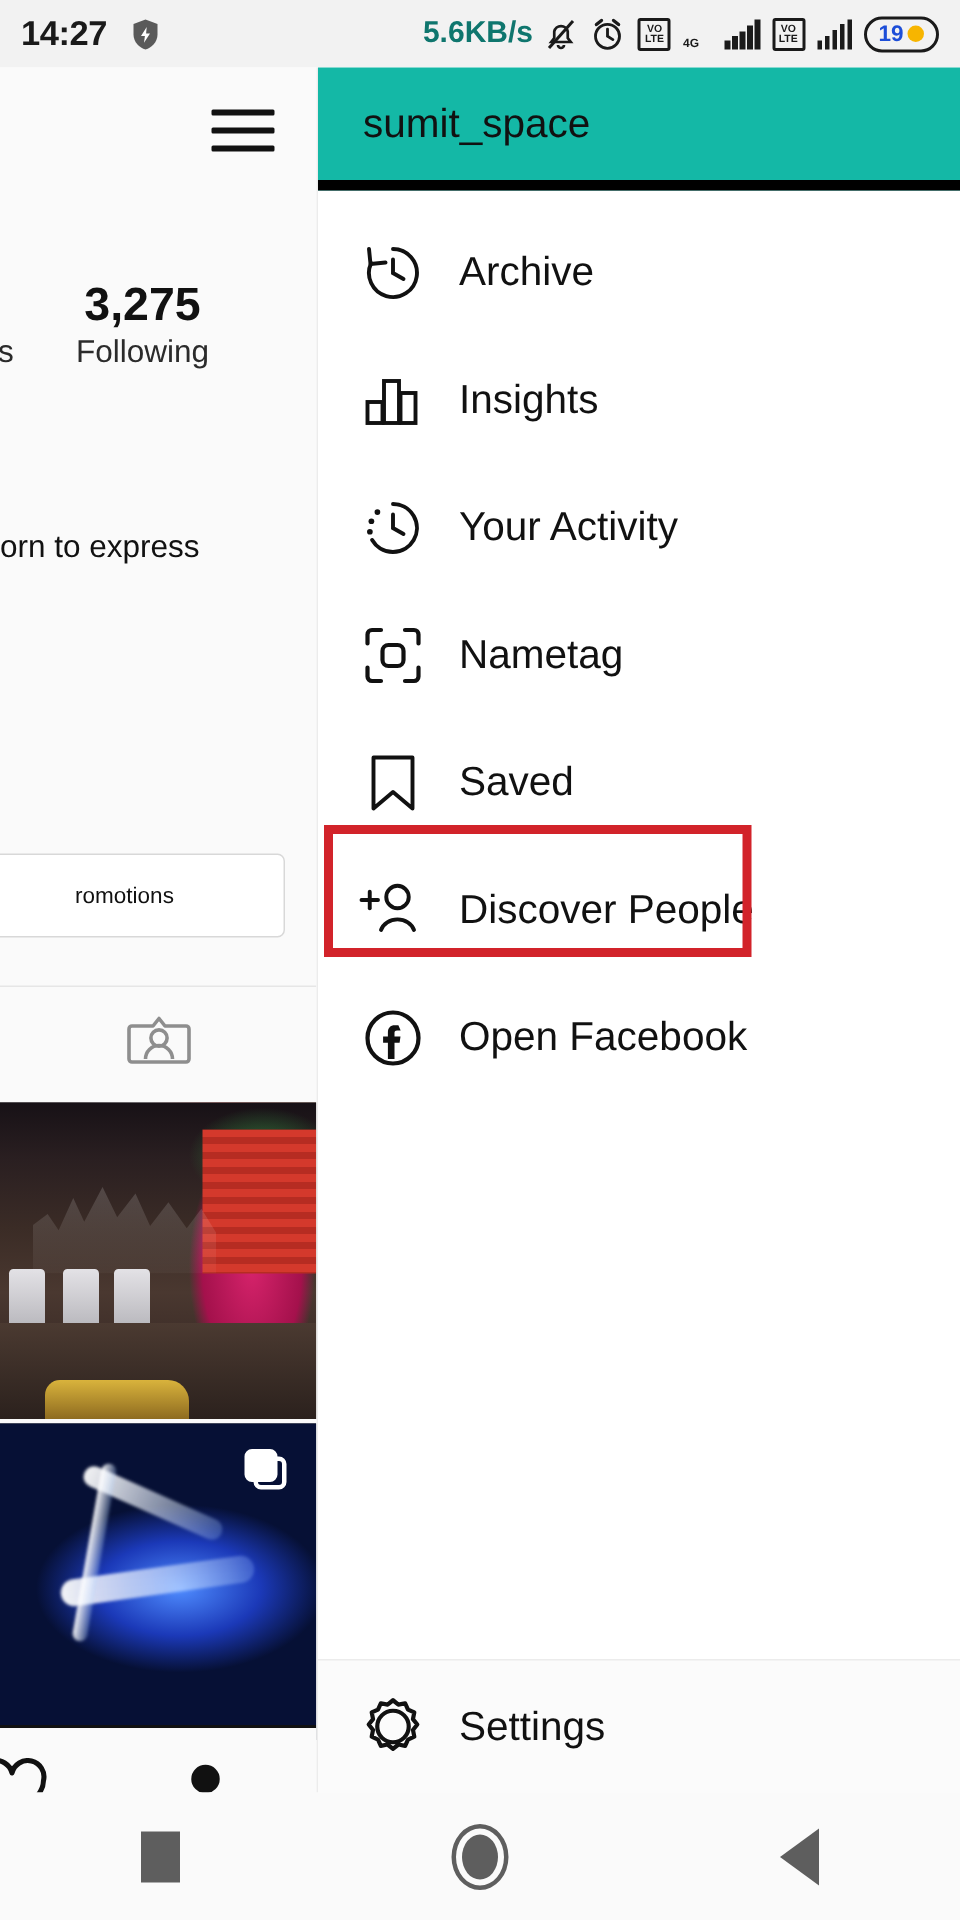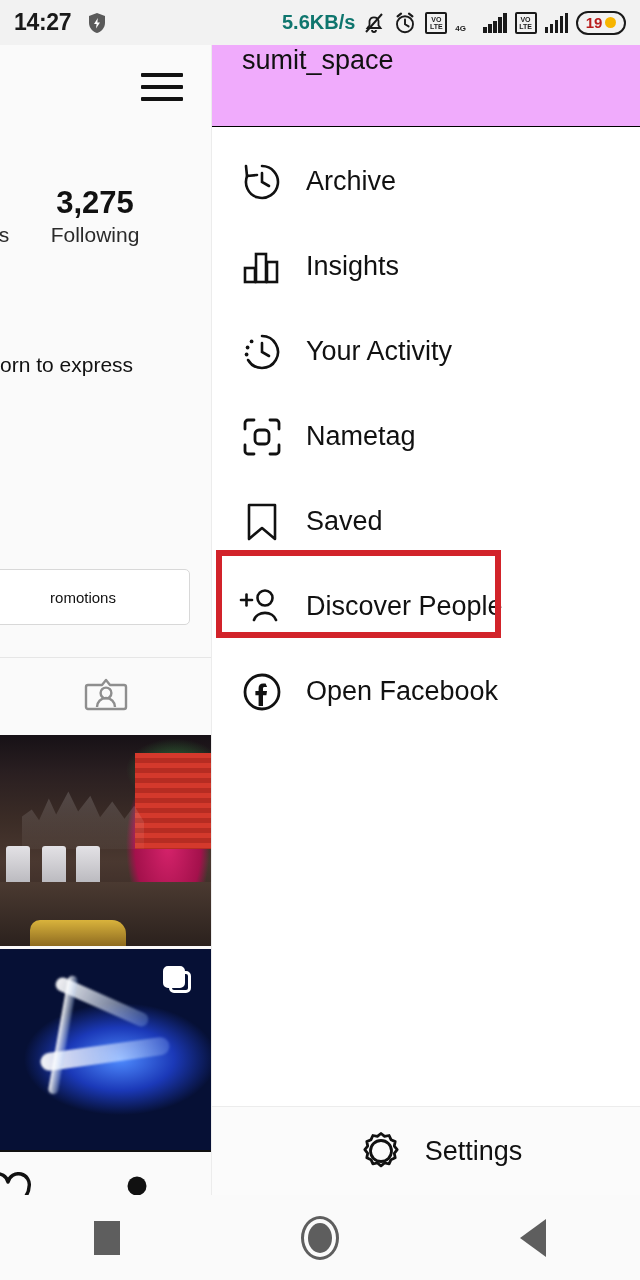--- a/index.html
+++ b/index.html
@@ -43,21 +43,21 @@
   }
   .bars { display: flex; align-items: flex-end; gap: 1.5px; height: 20px; }
   .bars i { display: block; width: 3.5px; background: #1a1a1a; }
   .tag4g { font-size: 8px; font-weight: bold; color:#1a1a1a; line-height:8px; }
   .sig-wrap { display:flex; align-items:flex-end; gap:17px; }
   #battery {
     width: 50px; height: 24px; border: 2.5px solid #1a1a1a; border-radius: 12px;
     display: flex; align-items: center; justify-content: center; gap: 3px;
     position: relative;
   }
-  #battery-text { font-size: 15px; font-weight: bold; color: #b91c1c; }
+  #battery-text { font-size: 15px; font-weight: bold; color: #1d4ed8; }
   #battery-dot { width: 11px; height: 11px; border-radius: 50%; background: #f7b500; }
 
   
   #profile-pane {
     position: absolute; top: 45px; left: 0;
     width: 211px; height: 1150px;
     background: #fafafa;
     overflow: hidden;
   }
   #hamburger {
@@ -166,24 +166,24 @@
 
   
   #drawer {
     position: absolute; top: 45px; left: 211px;
     width: 429px; height: 1150px;
     background: #ffffff;
     border-left: 1px solid #ececec;
   }
   #drawer-header {
     height: 82px;
-    display: flex; 
+    display: flex; align-items: center;
     padding-left: 30px;
-    border-bottom: 1px solid #000000;
-    background: #f0abfc;
+    border-bottom: 7px solid #000000;
+    background: #14b8a6;
   }
   #drawer-username { font-size: 27px; color: #111; font-weight: normal; }
 
   #menu-list { padding-top: 12px; }
   .menu-item {
     height: 85px;
     display: flex; align-items: center;
     padding-left: 26px;
     background: #ffffff;
   }
@@ -203,21 +203,21 @@
     width: 285px; height: 88px;
     border: 6px solid #d2232a;
     pointer-events: none;
   }
 
   #settings-section {
     position: absolute; bottom: 0; left: 0; width: 429px;
     border-top: 1px solid #ececec;
     background: #fbfbfb;
   }
-  #settings-section .menu-item { height: 88px; background: transparent; justify-content: center; }
+  #settings-section .menu-item { height: 88px; background: transparent; }
 
   
   #android-nav {
     position: absolute; top: 1195px; left: 0;
     width: 640px; height: 85px;
     background: #fafafa;
     display: flex; align-items: center;
   }
   .nav-btn { flex: 1; display: flex; align-items: center; justify-content: center; }
   #recents-sq { width: 26px; height: 34px; background: #5e5e5e; }

